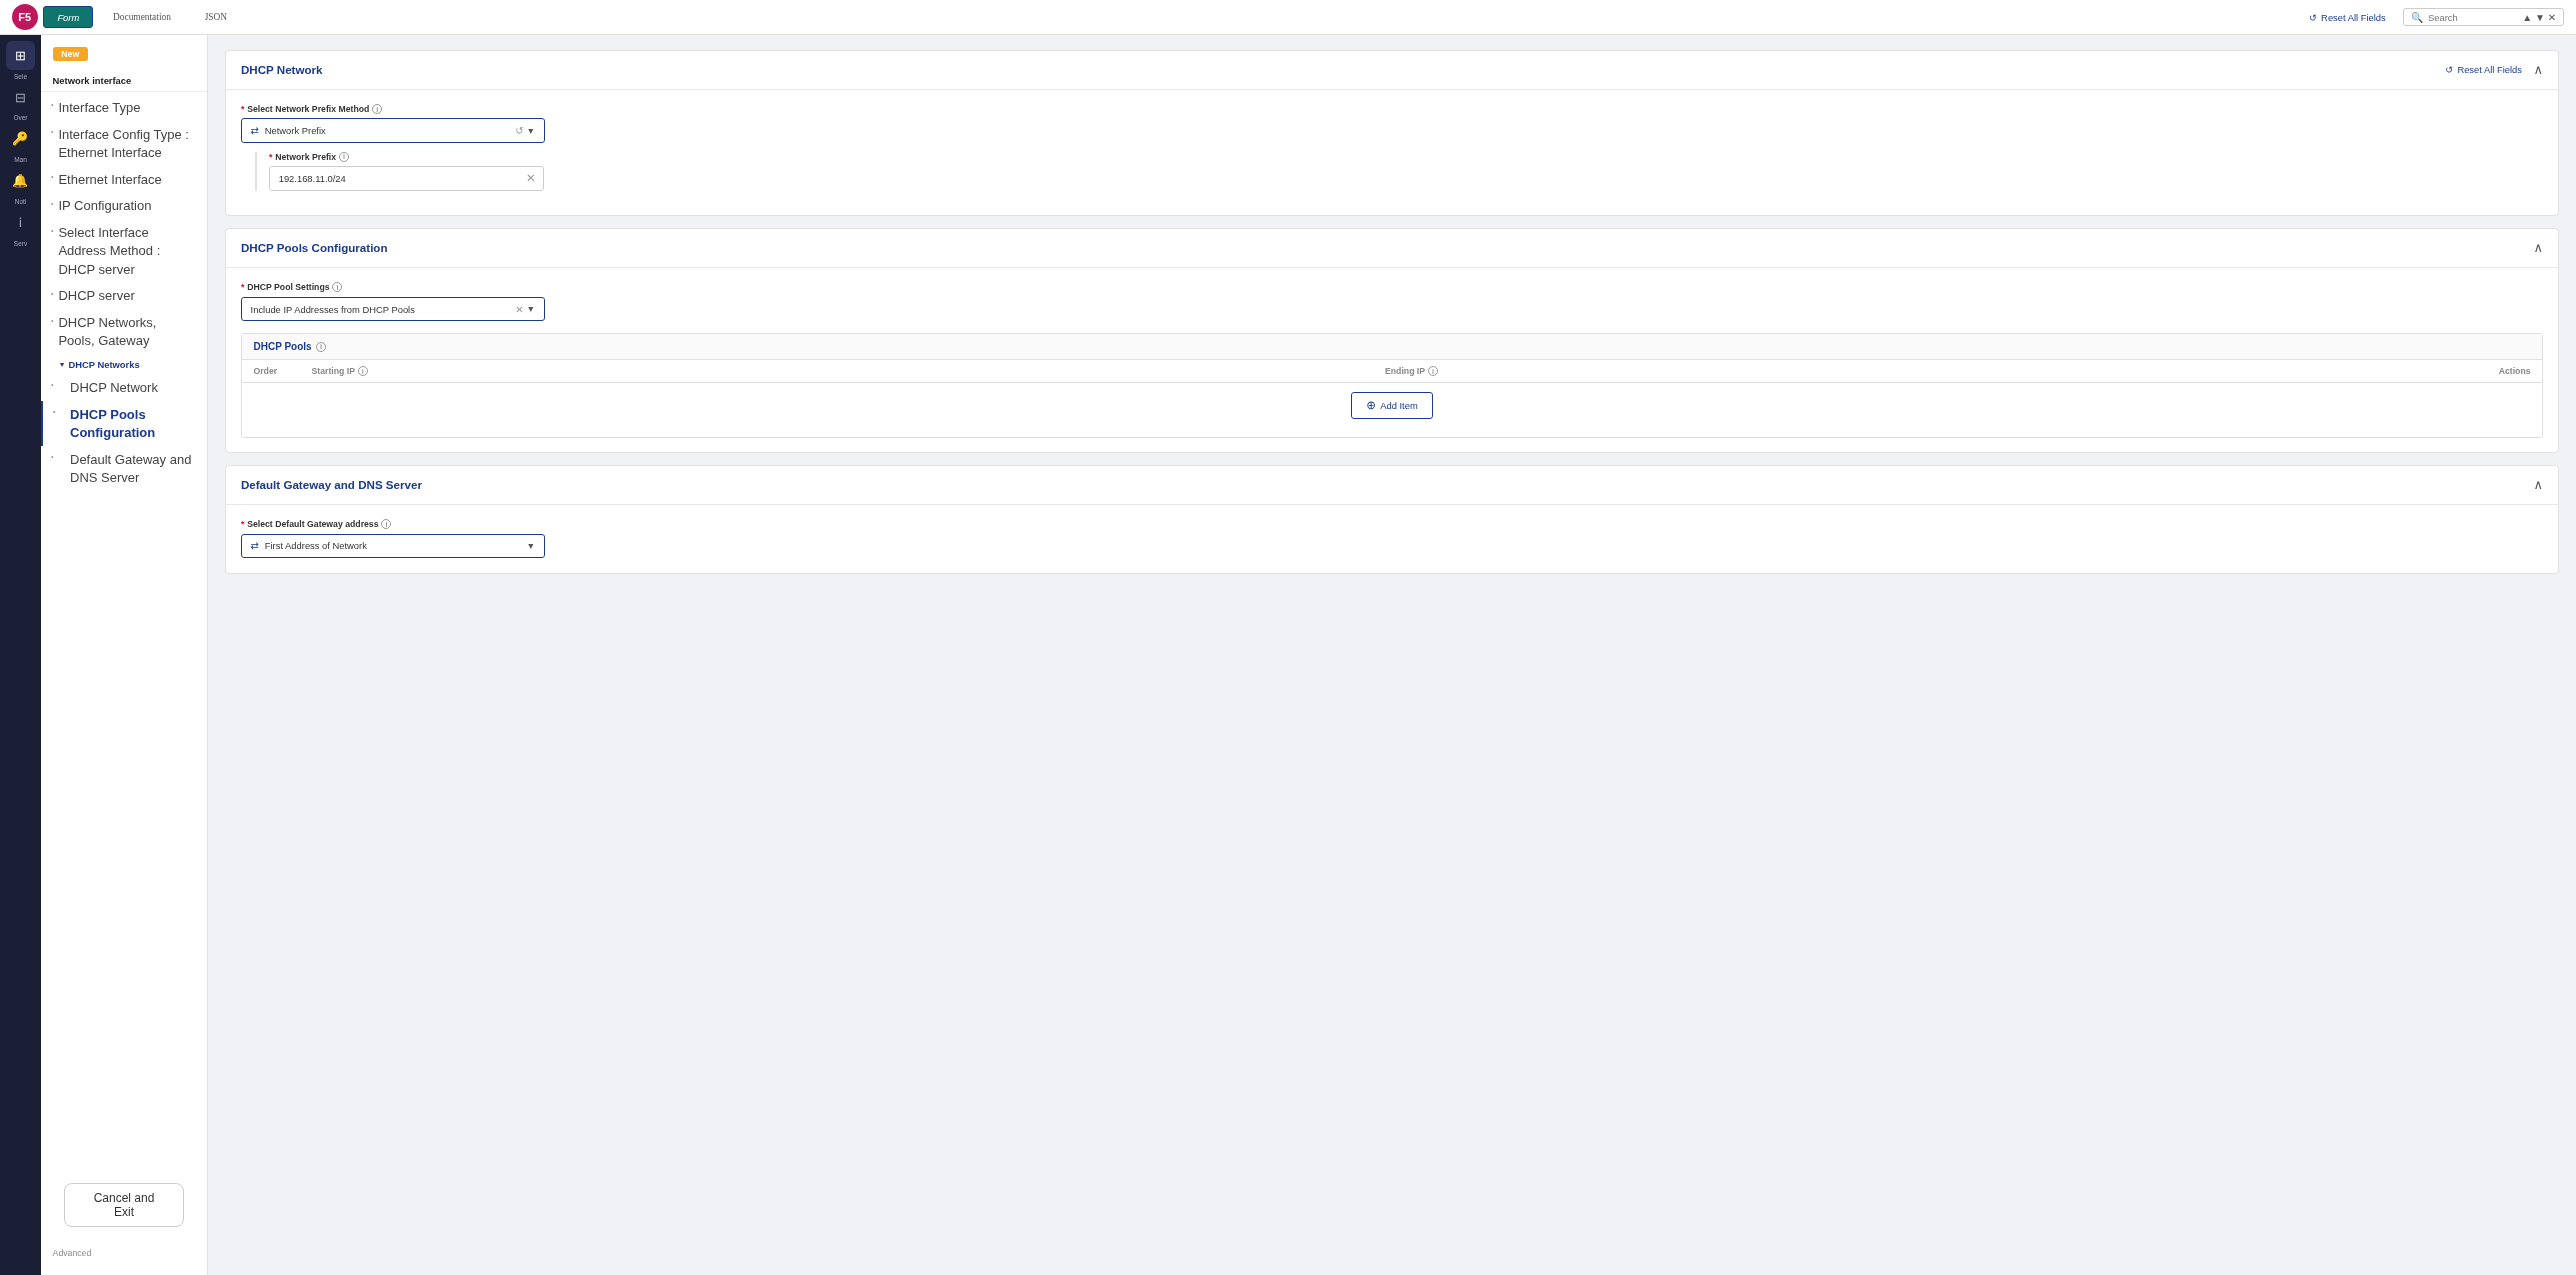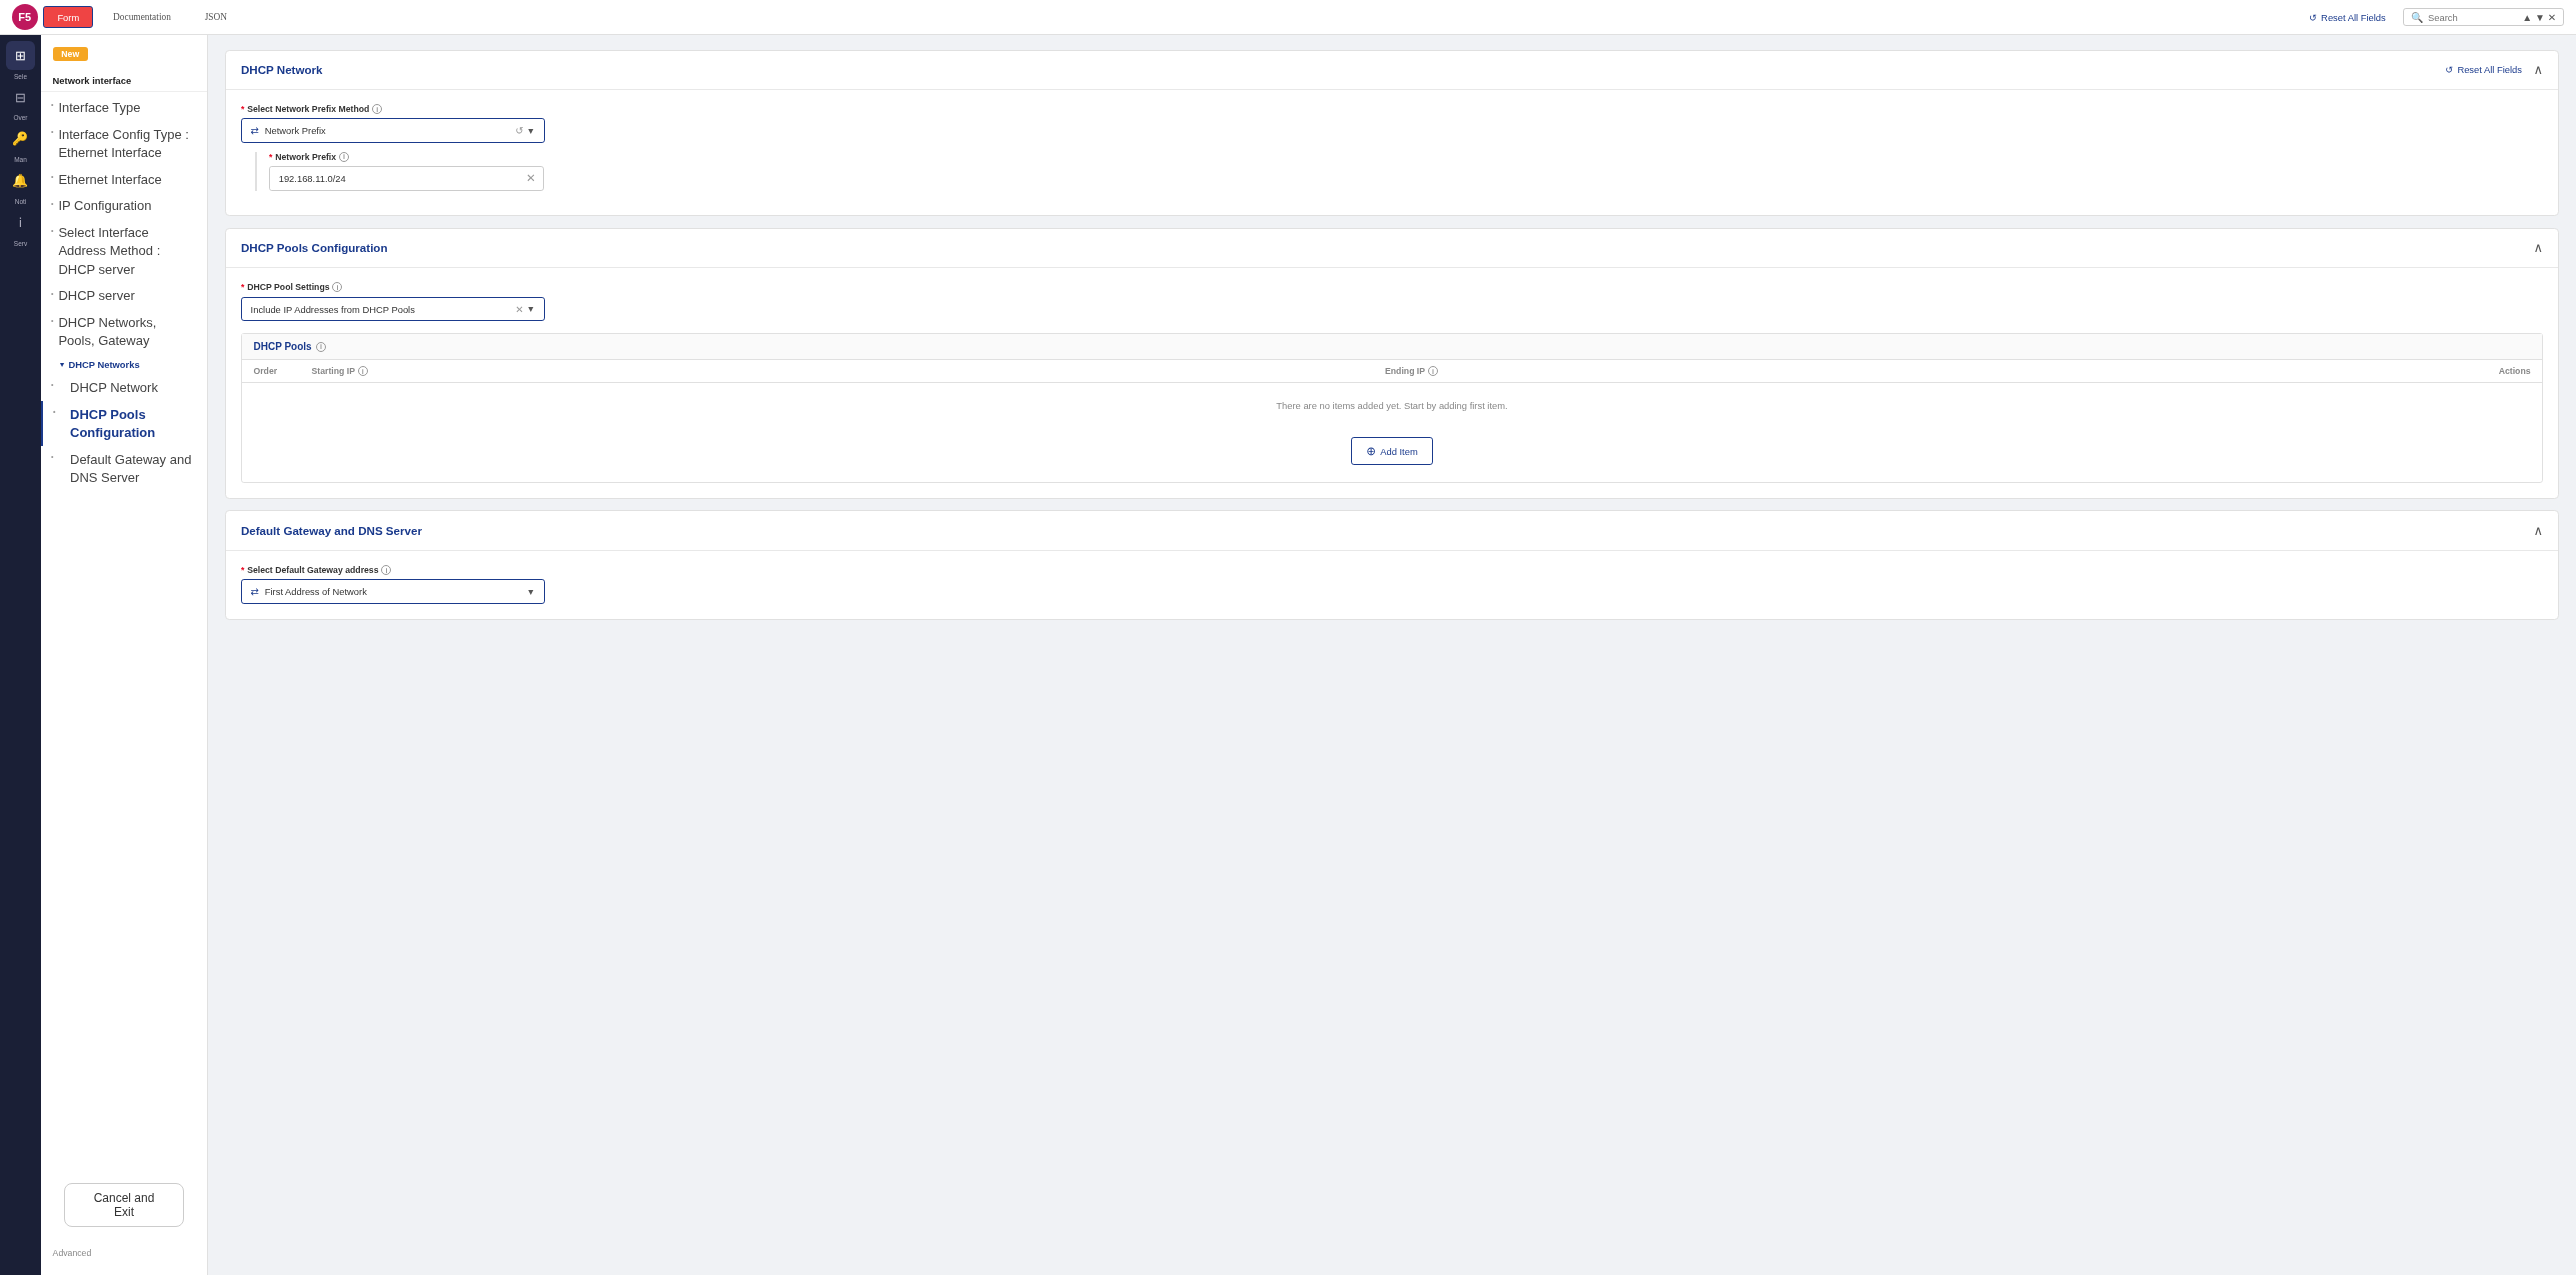--- a/index.html
+++ b/index.html
@@ -2,21 +2,21 @@
 <html style="font-size:11.6px"><head>
   <meta charset="utf-8">
   <style>
     * { box-sizing: border-box; margin: 0; padding: 0; }
     body { font-family: -apple-system, BlinkMacSystemFont, 'Segoe UI', sans-serif; font-size: 10px; background: #f0f2f5; color: #333; display: flex; flex-direction: column; height: 100vh; overflow: hidden; }
 
     
     .topbar { display: flex; align-items: center; background: #fff; border-bottom: 0.7px solid #e0e0e0; padding: 0 11.6px; height: 35px; gap: 5.8px; flex-shrink: 0; }
     .f5-logo { width: 26px; height: 26px; background: #be185d; border-radius: 50%; display: flex; align-items: center; justify-content: center; color: white; font-weight: bold; font-size: 11px; flex-shrink: 0; }
     .tab-btn { padding: 4.3px 13px; border-radius: 2.9px; border: 1.1px solid #1a3a8c; cursor: pointer; font-size: 9.4px; background: #fff; color: #1a3a8c; }
-    .tab-btn.active { background: #ef4444; color: #fff; }
+    .tab-btn.active { background: #0f766e; color: #fff; font-style: italic; }
     .tab-btn.plain { border: 1.1px solid transparent; color: #555; font-family: Liberation Serif, serif; }
     .topbar-spacer { flex: 1; }
     .reset-all-top { display: flex; align-items: center; gap: 4.3px; color: #1a3a8c; font-size: 9.4px; cursor: pointer; margin-right: 11.6px; }
     .search-box { display: flex; align-items: center; border: 1.1px solid #ccc; border-radius: 2.9px; padding: 2.9px 7.2px; gap: 4.3px; min-width: 145px; }
     .search-box input { border: none; outline: none; font-size: 9.4px; color: #555; width: 87px; }
     .search-nav { display: flex; align-items: center; gap: 2.9px; margin-left: 2.9px; }
     .search-nav button { background: none; border: none; cursor: pointer; color: #555; font-size: 10px; }
 
     
     .main-layout { display: flex; flex: 1; overflow: hidden; }
@@ -232,21 +232,20 @@
             <div class="table-col col-starting">
               <span>Starting IP</span>
               <span class="info-icon">i</span>
             </div>
             <div class="table-col col-ending">
               <span>Ending IP</span>
               <span class="info-icon">i</span>
             </div>
             <div class="table-col col-actions">Actions</div>
           </div>
-          <div class="empty-message">There are no items added yet. Start by adding first item.</div>
           <div style="display:flex;justify-content:center;padding-bottom:8.7px;">
             <button class="add-item-btn">
               <span style="font-size:11.6px;">⊕</span>
               <span>Add Item</span>
             </button>
           </div>
         </div>
       </div>
     </div>
 

